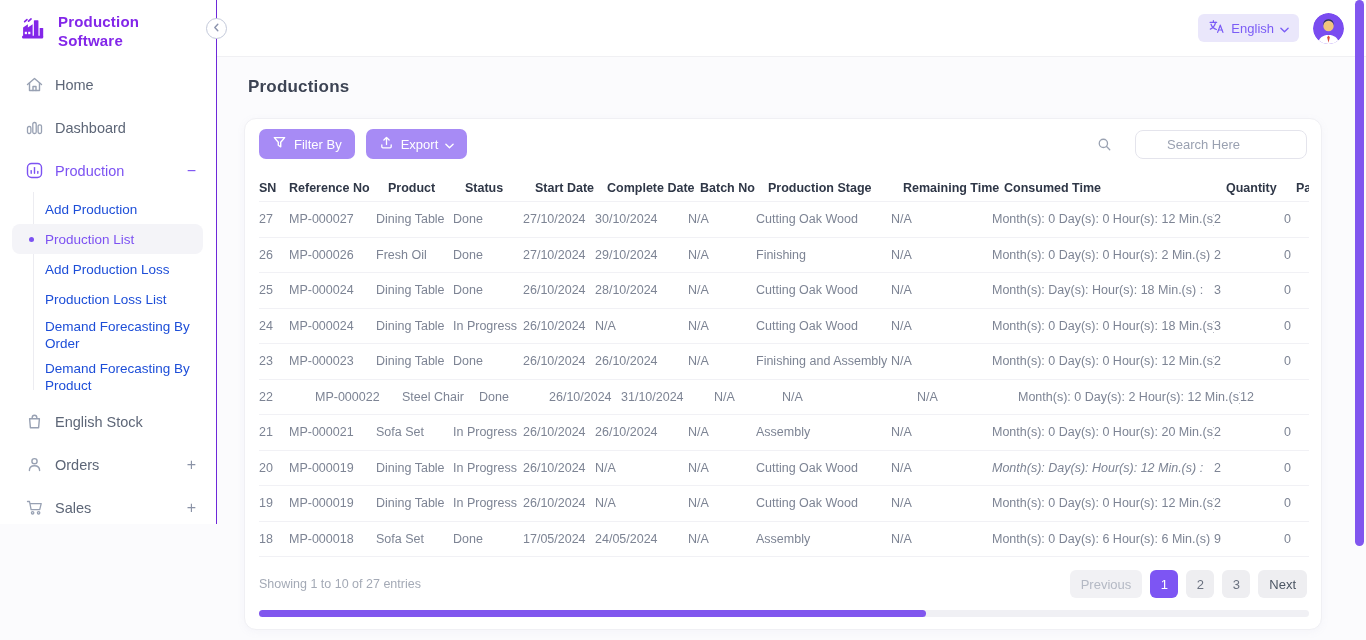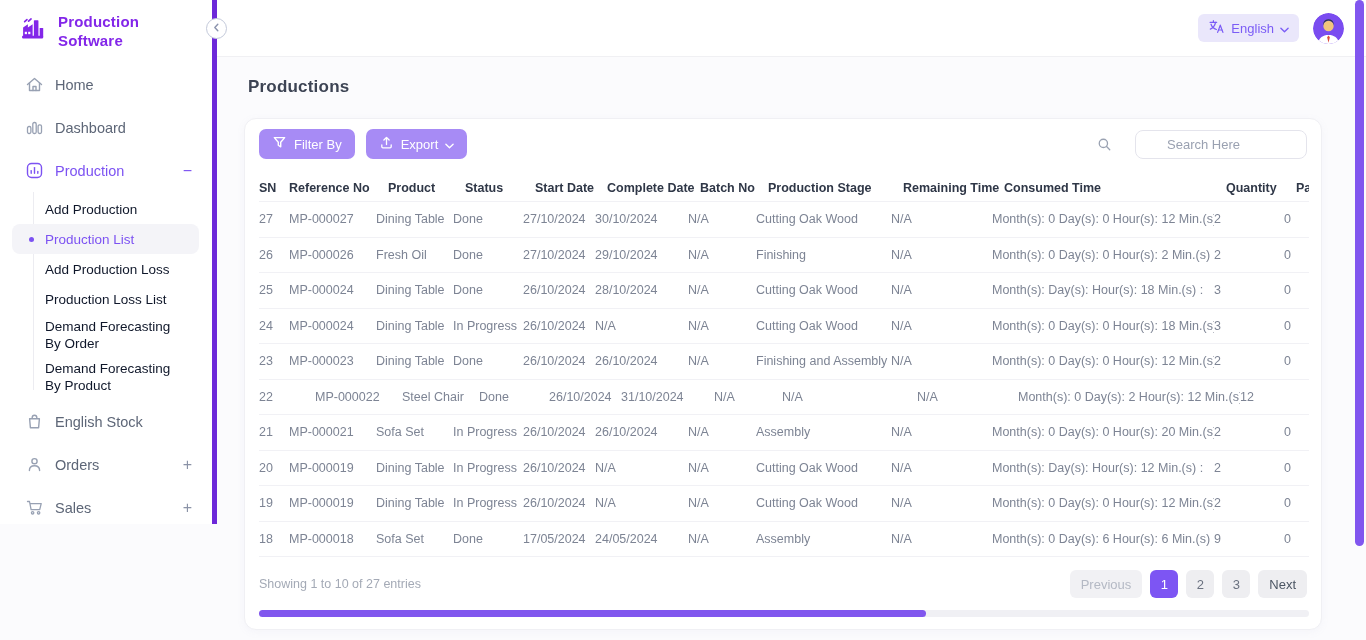--- a/index.html
+++ b/index.html
@@ -2,34 +2,34 @@
 <html><head>
 <meta charset="utf-8">
 <style>
   * { box-sizing: border-box; margin: 0; padding: 0; }
   html,body { width:1366px; height:640px; overflow:hidden; }
   body { font-family:"Liberation Sans", sans-serif; background:#fbfbfd; }
   .app { position:relative; width:1366px; height:640px; background:#fbfbfd; }
 
   
   .sidebar { position:absolute; left:0; top:0; width:217px; height:524px; background:#fff;
-             border-right:5px solid #6d28d9; overflow:hidden; z-index:3; }
+             border-right:1px solid #6d28d9; overflow:hidden; z-index:3; }
   .logo { display:flex; align-items:center; gap:9px; padding:13px 0 0 20px; }
   .logo-name { color:#8326e9; font-weight:bold; font-size:15px; line-height:1.25; letter-spacing:.2px; }
   .nav { position:absolute; top:63px; left:0; right:0; }
   .nav-item { height:43px; display:flex; align-items:center; padding:0 20px 0 25px;
               color:#5d6677; font-size:14.5px; cursor:pointer; }
   .nav-item .nicon { width:19px; height:19px; margin-right:11px; display:flex; align-items:center; }
   .nav-item .pm { margin-left:auto; color:#8b93a7; font-size:16px; line-height:1; }
   .nav-item.active { color:#7c52f2; }
   .nav-item.active .pm { color:#7c52f2; }
   .submenu { position:relative; padding:2px 13px 2px 12px; }
   .submenu:before { content:''; position:absolute; left:33px; top:0; bottom:10px; width:1px; background:#ececf1; }
   .sub-item { position:relative; display:flex; align-items:center; min-height:30px;
-              padding:4px 10px 4px 33px; color:#0f172a; font-size:13.5px; line-height:17px;
+              padding:4px 10px 4px 33px; color:#1d4ed8; font-size:13.5px; line-height:17px;
               border-radius:8px; cursor:pointer; }
   .sub-item.active { background:#f4f4f8; color:#7c52f2; }
   .sub-item.active:before { content:''; position:absolute; left:17px; top:13px; width:5px; height:5px;
                             border-radius:50%; background:#7c52f2; }
 
   
   .collapse-btn { position:absolute; left:206px; top:18px; width:21px; height:21px; border-radius:50%;
                   background:#fff; border:1px solid #c3c9da; color:#8b93ad; z-index:5; cursor:pointer;
                   display:flex; align-items:center; justify-content:center; padding:0; }
 
@@ -448,21 +448,21 @@
               <div class="t-row">
                 <div class="td" style="width: 30px;">20</div>
                 <div class="td" style="width: 87px;">MP-000019</div>
                 <div class="td" style="width: 77px;">Dining Table</div>
                 <div class="td" style="width: 70px;">In Progress</div>
                 <div class="td" style="width: 72px;">26/10/2024</div>
                 <div class="td" style="width: 93px;">N/A</div>
                 <div class="td" style="width: 68px;">N/A</div>
                 <div class="td" style="width: 135px;">Cutting Oak Wood</div>
                 <div class="td" style="width: 101px;">N/A</div>
-                <div class="td" style="width: 222px;">Month(s): Day(s): Hour(s): 12 Min.(s) :</div>
+                <div class="td" style="width: 222px; font-style: italic;">Month(s): Day(s): Hour(s): 12 Min.(s) :</div>
                 <div class="td" style="width: 70px;">2</div>
                 <div class="td" style="width: 60px;">0</div>
               </div>
               <div class="t-row">
                 <div class="td" style="width: 30px;">19</div>
                 <div class="td" style="width: 87px;">MP-000019</div>
                 <div class="td" style="width: 77px;">Dining Table</div>
                 <div class="td" style="width: 70px;">In Progress</div>
                 <div class="td" style="width: 72px;">26/10/2024</div>
                 <div class="td" style="width: 93px;">N/A</div>

